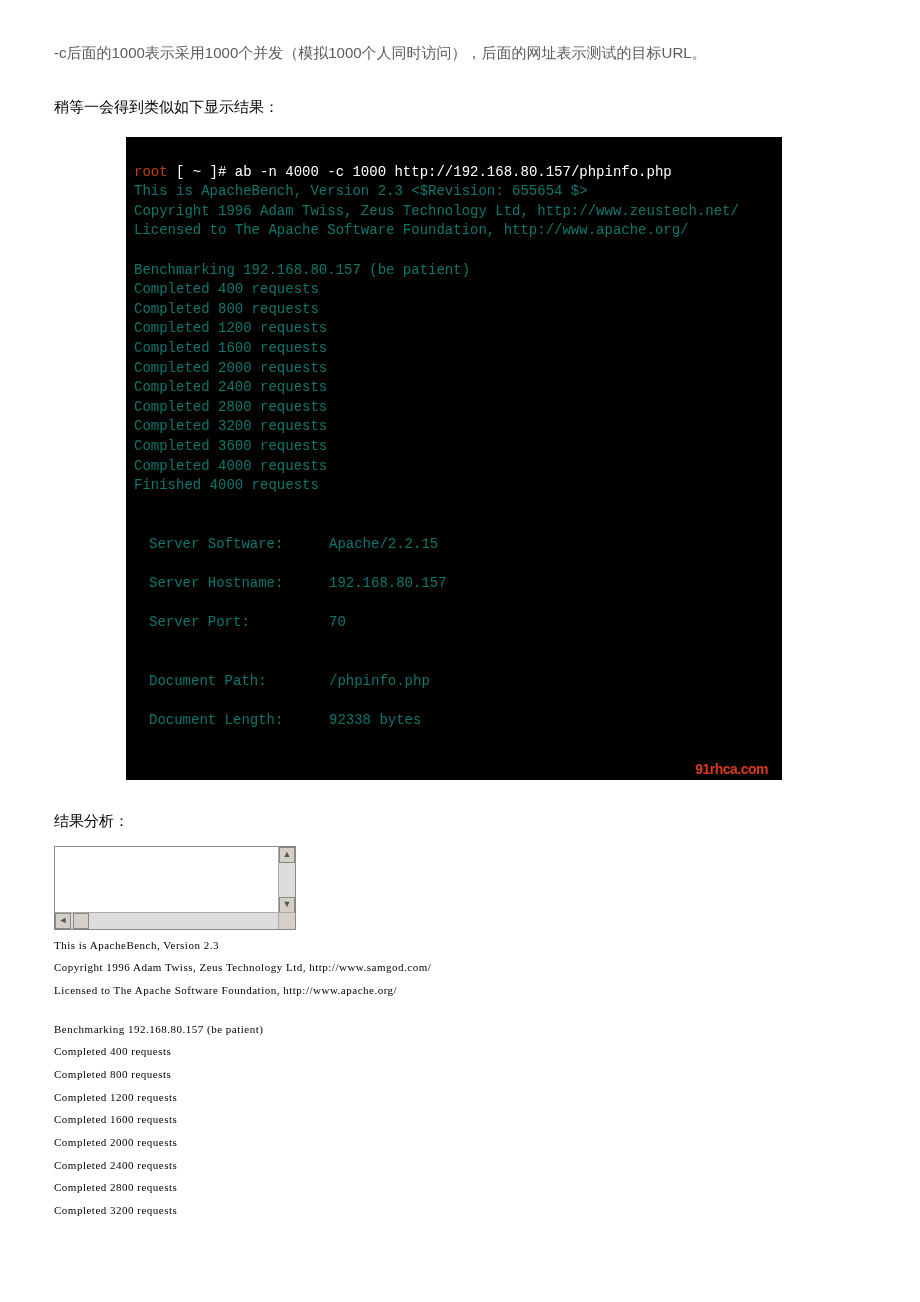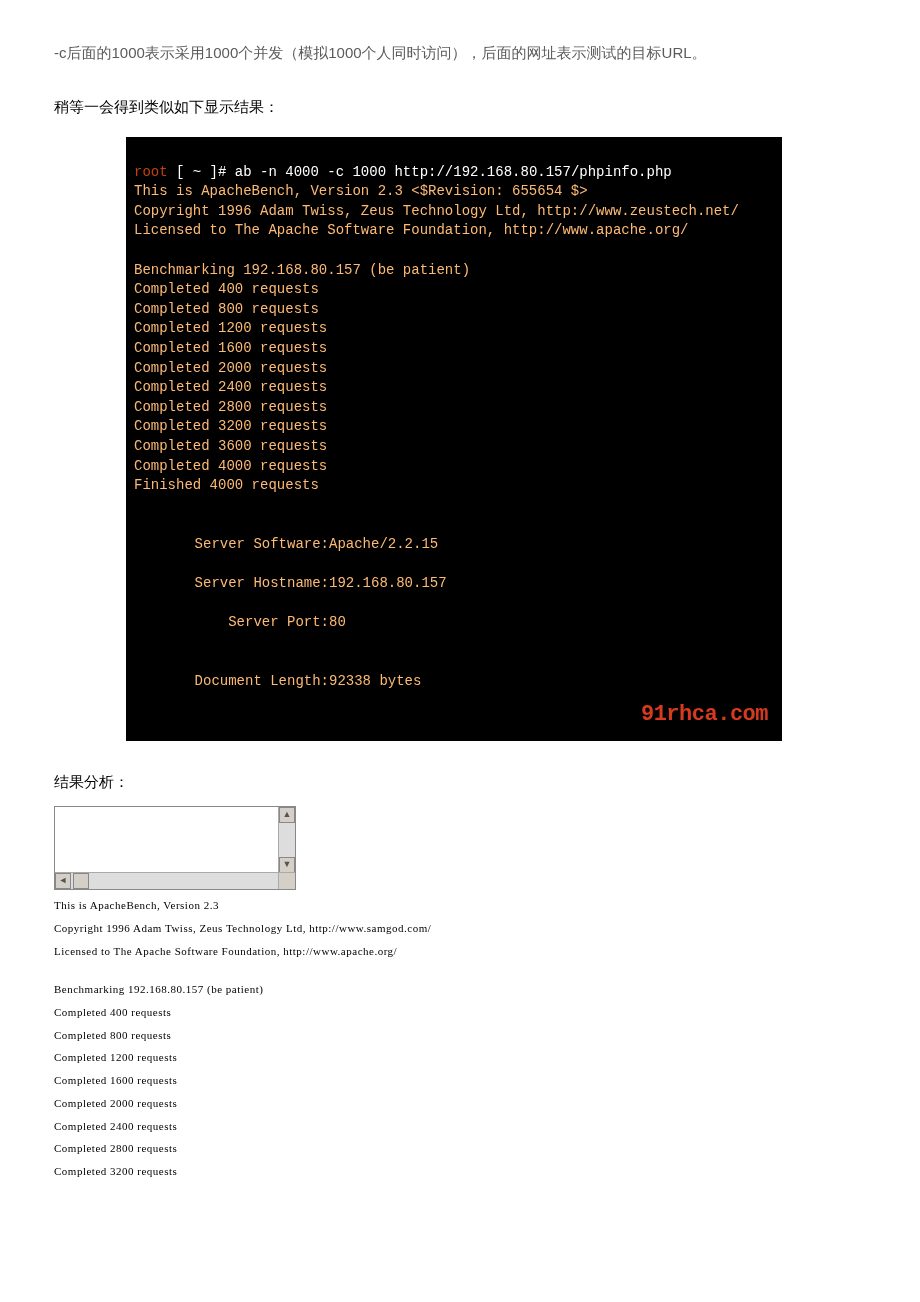--- a/index.html
+++ b/index.html
@@ -25,30 +25,30 @@
     line-height: 1.4;
     padding: 6px 8px 10px 8px;
     margin: 0 0 28px 72px;
     width: 640px;
     position: relative;
     white-space: pre;
     overflow: hidden;
   }
   .red { color: #c2410c; }
   .white { color: #ffffff; }
-  .green { color: #fdba74; text-align: right; }
+  .green { color: #0f766e; }
   .term-kv { display: flex; }
   .term-key { width: 180px; display:inline-block;margin-left:15px; }
   .watermark {
     position: absolute;
     right: 14px;
-    bottom: 10px;
+    bottom: 0;
     color: #d83a20;
-    font-family: Liberation Mono, monospace;
-    font-size: 22px;
+    font-family: Liberation Sans, sans-serif;
+    font-size: 14px;
     font-weight: bold;
     letter-spacing: -0.5px;
   }
   .scrollbox-wrap {
     margin-bottom: 6px;
   }
   .scrollbox {
     width: 242px;
     height: 84px;
     background: #fff;
@@ -120,22 +120,23 @@
 <span class="green">Completed 2400 requests</span>
 <span class="green">Completed 2800 requests</span>
 <span class="green">Completed 3200 requests</span>
 <span class="green">Completed 3600 requests</span>
 <span class="green">Completed 4000 requests</span>
 <span class="green">Finished 4000 requests</span>
 
 
 <span class="green term-kv"><span class="term-key">Server Software:</span><span>Apache/2.2.15</span></span>
 <span class="green term-kv"><span class="term-key">Server Hostname:</span><span>192.168.80.157</span></span>
-<span class="green term-kv"><span class="term-key">Server Port:</span><span>80</span></span>
+<span class="green term-kv"><span class="term-key">Server Port:</span><span>70</span></span>
 
+<span class="green term-kv"><span class="term-key">Document Path:</span><span>/phpinfo.php</span></span>
 <span class="green term-kv"><span class="term-key">Document Length:</span><span>92338 bytes</span></span>
 <div class="watermark">91rhca.com</div>
 </div>
 
 <p class="para" style="color:#000;margin-bottom:12px;">结果分析：</p>
 
 <div class="scrollbox-wrap">
   <div class="scrollbox">
     <div class="vscroll">
       <div class="sbtn">▲</div>

